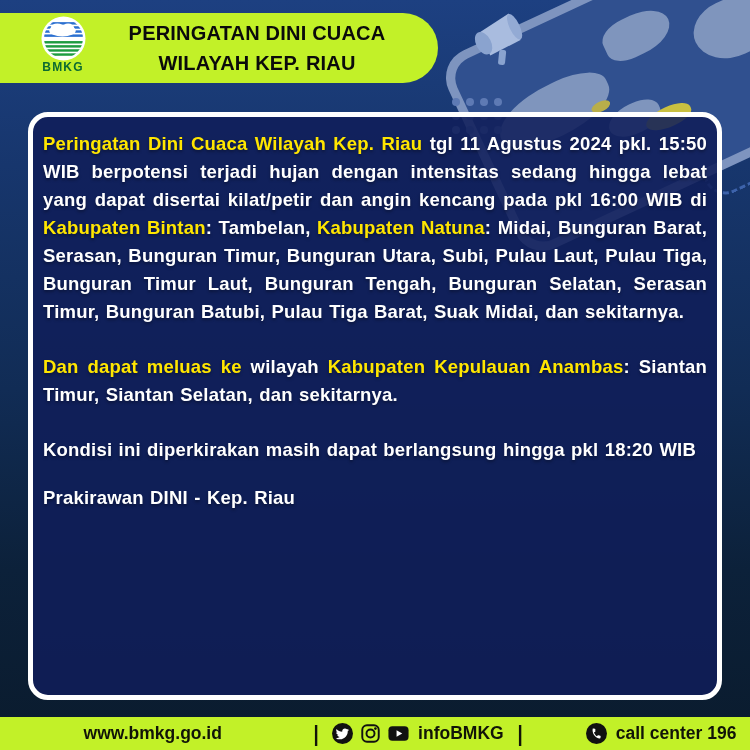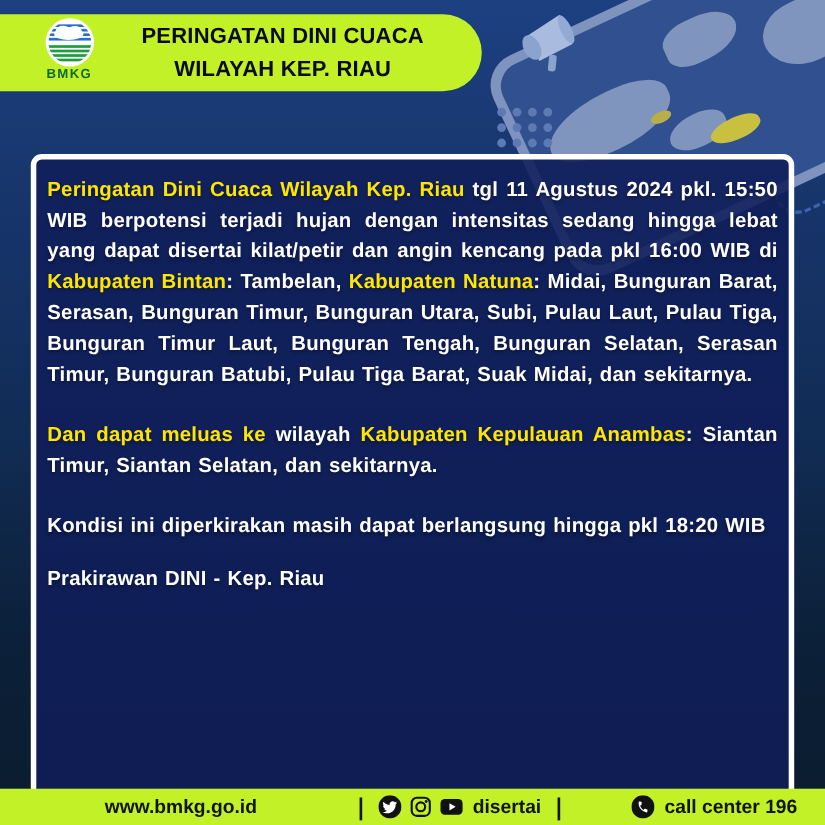--- a/index.html
+++ b/index.html
@@ -30,22 +30,22 @@
   
   .banner{position:absolute;left:0;top:13px;width:438px;height:70px;background:#c2f128;
     border-radius:0 35px 35px 0;z-index:3;}
   .logo{position:absolute;left:32px;top:3px;width:62px;text-align:center;}
   .logo svg{width:45px;height:45px;display:block;margin:0 auto;}
   .logo-label{display:block;font-size:12px;font-weight:700;color:#0d6b31;letter-spacing:1.2px;margin-top:-1px;}
   .title{position:absolute;left:100px;right:24px;top:50%;transform:translateY(-50%);
     text-align:center;color:#0b0b0b;font-weight:700;font-size:20px;line-height:30px;letter-spacing:0.2px;}
   
   .card{position:absolute;left:28px;top:112px;width:694px;height:588px;box-sizing:border-box;
-    border:5px solid #ffffff;border-radius:10px;background:rgba(16,30,90,0.87);
-    padding:13px 10px;z-index:2;margin-top:28px;}
+    border:5px solid #ffffff;border-radius:20px;background:rgba(16,30,90,0.87);
+    padding:13px 10px;z-index:2;}
   .card p{margin:0 0 27px 0;font-size:18.5px;line-height:28px;font-weight:700;color:#ffffff;
     text-align:justify;letter-spacing:0.2px;word-spacing:1px;text-shadow:0 2px 3px rgba(0,0,0,0.35);}
   .card p.tight{margin-bottom:20px;}
   .card p.last{margin-bottom:0;text-align:left;}
   .y{color:#ffe600;}
   
   .footer{position:absolute;left:0;bottom:0;width:100%;height:33px;background:#c2f128;z-index:3;
     display:flex;align-items:center;justify-content:center;color:#111408;font-weight:700;font-size:17.5px;padding-left:35px;}
   .site{margin-right:78px;}
   .sep{font-size:22px;margin:0 13px;transform:scaleX(0.85);}
@@ -148,21 +148,21 @@
       <svg viewBox="0 0 24 24">
         <rect x="2.6" y="2.6" width="18.8" height="18.8" rx="5.4" fill="none" stroke="#111" stroke-width="2.2"></rect>
         <circle cx="12" cy="12" r="4.6" fill="none" stroke="#111" stroke-width="2.2"></circle>
         <circle cx="17.6" cy="6.4" r="1.5" fill="#111"></circle>
       </svg>
       <svg viewBox="0 0 24 24">
         <rect x="0.5" y="3.8" width="23" height="16.4" rx="4.6" fill="#111"></rect>
         <path d="M9.8 8.3v7.4l6.5-3.7z" fill="#fff"></path>
       </svg>
     </span>
-    <span>disertai</span>
+    <span>infoBMKG</span>
     <span class="sep">|</span>
     <span class="phone-group">
       <span class="phone-ic">
         <svg viewBox="0 0 24 24">
           <circle cx="12" cy="12" r="12" fill="#111"></circle>
           <g transform="translate(5.2 5.2) scale(0.57) rotate(8 12 12)">
             <path fill="#fff" d="M6.62 10.79c1.44 2.83 3.76 5.14 6.59 6.59l2.2-2.21c.27-.27.67-.36 1.02-.24 1.12.37 2.33.57 3.57.57.55 0 1 .45 1 1V20c0 .55-.45 1-1 1-9.39 0-17-7.61-17-17 0-.55.45-1 1-1h3.5c.55 0 1 .45 1 1 0 1.25.2 2.45.57 3.57.11.35.03.74-.25 1.02l-2.2 2.2z"></path>
           </g>
         </svg>
       </span>

